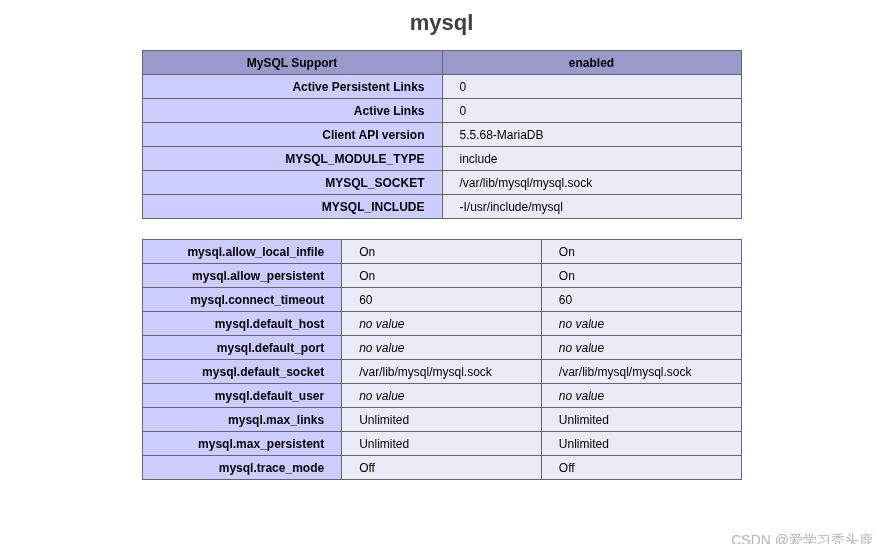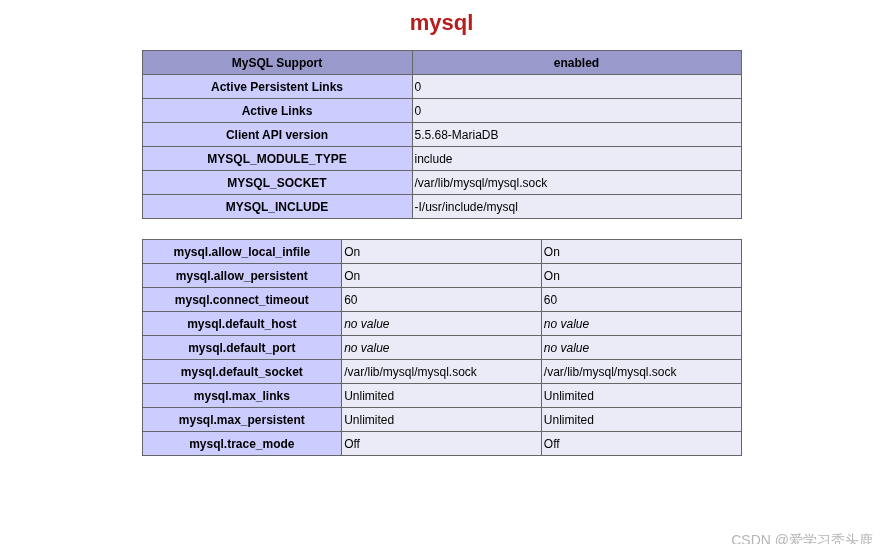--- a/index.html
+++ b/index.html
@@ -19,51 +19,51 @@
     position: relative;
     width: 883px;
     height: 544px;
   }
   .title {
     text-align: center;
     font-size: 22px;
     font-weight: bold;
     margin-top: 10px;
     margin-bottom: 14px;
-    color: #b91c1c;
+    color: #404040;
   }
   .tbl-wrap {
     width: 600px;
     margin: 0 auto;
   }
   table.info {
     border-collapse: collapse;
     width: 600px;
     border: 1px solid #666666;
     table-layout: fixed;
   }
   table.info td, table.info th {
     border: 1px solid #666666;
-    padding: 3px 2px;
+    padding: 3px 17px;
     font-size: 12px;
     vertical-align: middle;
     height: 17px;
     overflow: hidden;
     white-space: nowrap;
   }
   th.hdr {
     background: #9999cc;
     font-weight: bold;
     text-align: center;
     color: #000;
   }
   td.e {
     background: #ccccff;
     font-weight: bold;
-    text-align: center;
+    text-align: right;
     color: #000;
   }
   td.v {
     background: #ebebf7;
     text-align: left;
     color: #000;
   }
   td.v i {
   }
   .spacer {
@@ -150,20 +150,25 @@
           <td class="e">mysql.default_port</td>
           <td class="v"><i>no value</i></td>
           <td class="v"><i>no value</i></td>
         </tr>
         <tr>
           <td class="e">mysql.default_socket</td>
           <td class="v">/var/lib/mysql/mysql.sock</td>
           <td class="v">/var/lib/mysql/mysql.sock</td>
         </tr>
         <tr>
+          <td class="e">mysql.default_user</td>
+          <td class="v"><i>no value</i></td>
+          <td class="v"><i>no value</i></td>
+        </tr>
+        <tr>
           <td class="e">mysql.max_links</td>
           <td class="v">Unlimited</td>
           <td class="v">Unlimited</td>
         </tr>
         <tr>
           <td class="e">mysql.max_persistent</td>
           <td class="v">Unlimited</td>
           <td class="v">Unlimited</td>
         </tr>
         <tr>

